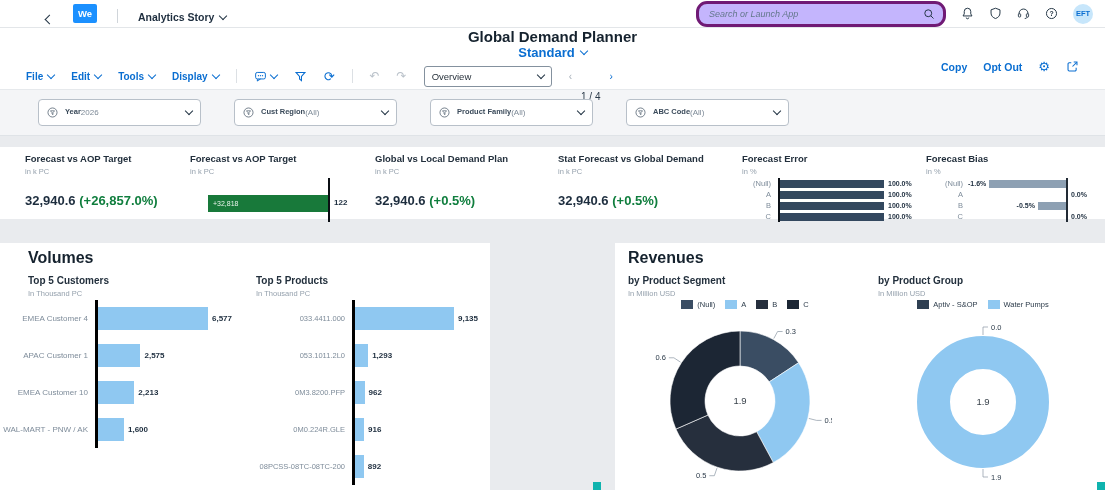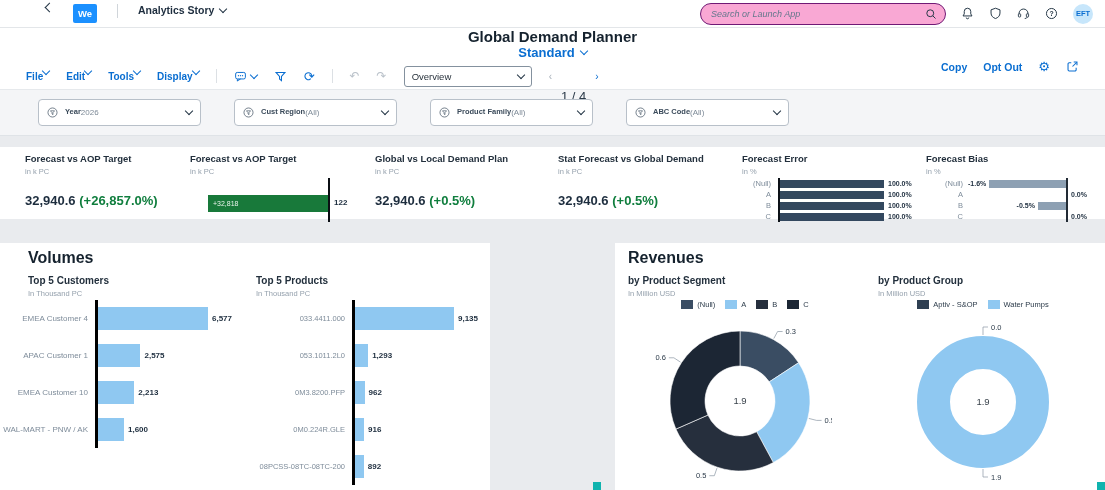--- a/index.html
+++ b/index.html
@@ -1,55 +1,55 @@
 <!DOCTYPE html>
 <html><head>
 <meta charset="utf-8">
 <style>
   html,body{margin:0;padding:0;background:#cfd3d8;}
   .screen{position:relative;width:1105px;height:490px;background:#e9ebee;
     font-family:"Liberation Sans","DejaVu Sans",sans-serif;overflow:hidden;color:#1d2d3e;}
 
   
   .topbar{height:27px;background:#fff;border-bottom:1px solid #e3e6e9;display:flex;align-items:center;padding:0 12px;}
-  .tb-left{display:flex;align-items:flex-start;gap:20px;}
+  .tb-left{display:flex;align-items:flex-end;gap:20px;}
   .burger{width:14px;display:flex;flex-direction:column;gap:2.5px;cursor:pointer;}
   .burger i{height:1.8px;background:#223444;display:block;}
   .chev{display:inline-block;width:5px;height:5px;border-right:1.4px solid #223444;border-bottom:1.4px solid #223444;transform:rotate(45deg);margin-top:-3px;}
   .chev.blue{border-color:#0a6ed1;}
   .chev-left{display:inline-block;width:6px;height:6px;border-left:1.6px solid #223444;border-bottom:1.6px solid #223444;transform:rotate(45deg);}
   .logo{width:24px;height:19px;background:#1b90ff;border-radius:2px;color:#fff;font-size:9.5px;font-weight:700;display:flex;align-items:center;justify-content:center;}
   .vsep{width:1px;height:14px;background:#d0d5da;}
   .app-title{font-size:10.5px;font-weight:700;display:flex;align-items:center;gap:6px;cursor:pointer;}
   .tb-right{margin-left:auto;display:flex;align-items:center;gap:15px;}
-  .search{width:228px;height:20px;border:1px solid #701a75;border-radius:11px;display:flex;padding:0 8px;background:#f9a8d4;}
+  .search{width:228px;height:20px;border:3px solid #701a75;border-radius:11px;display:flex;padding:0 8px;background:#c4b5fd;}
   .search input{border:none;outline:none;flex:1;font-size:9px;font-style:italic;color:#3c4c5c;background:transparent;font-family:inherit;}
   .search input::placeholder{color:#64788c;font-style:italic;}
   .icon-btn{display:flex;align-items:center;justify-content:center;cursor:pointer;}
   .avatar{width:20px;height:20px;border-radius:50%;background:#c7e6fb;color:#0a6ed1;font-size:7.5px;font-weight:700;display:flex;align-items:center;justify-content:center;cursor:pointer;}
 
   
   .titlerow{height:35px;background:#fff;display:flex;align-items:center;padding:0 26px;flex-direction:column;}
   .story-title{font-size:15px;font-weight:800;color:#15222e;white-space:nowrap;}
   .variant{font-size:13px;font-weight:700;color:#0a6ed1;display:flex;align-items:center;gap:6px;cursor:pointer;}
   .tr-right{margin-left:auto;display:flex;align-items:center;gap:16px;}
   .lnk{font-size:10.5px;font-weight:600;color:#0a6ed1;cursor:pointer;white-space:nowrap;}
   .glyph-blue{color:#0a6ed1;font-size:13px;line-height:1;cursor:pointer;}
 
   
   .toolbar{height:26px;background:#fff;display:flex;align-items:center;padding:0 26px;gap:17px;}
-  .menu{font-size:10px;font-weight:700;color:#0a6ed1;display:flex;align-items:flex-start;cursor:pointer;}
+  .menu{font-size:10px;font-weight:700;color:#0a6ed1;display:flex;align-items:center;gap:5px;cursor:pointer;}
   .tsep{width:1px;height:14px;background:#dce0e4;}
   .tool-ic{display:flex;align-items:center;gap:4px;cursor:pointer;}
   .glyph-gray{color:#b9c1c9;font-size:12px;line-height:1;}
   .select{width:112px;height:19px;border:1px solid #84919e;border-radius:3px;display:flex;align-items:center;padding:0 7px;font-size:9.5px;color:#28323c;background:#fff;cursor:pointer;}
   .select .chev{margin-left:auto;}
   .pager{display:flex;align-items:center;gap:9px;font-size:10px;}
   .pg-prev{color:#a5aeb8;cursor:pointer;}
-  .pg-num{color:#2b3a49;font-size:13px;margin-top:40px;}
+  .pg-num{color:#2b3a49;font-size:10px;margin-top:40px;}
   .pg-next{color:#0a6ed1;cursor:pointer;}
 
   
   .filterband{height:45px;background:#f4f5f7;border-top:1px solid #e6e9ec;border-bottom:1px solid #dfe3e7;display:flex;align-items:center;padding-left:38px;gap:33px;}
   .fpill{width:145px;height:25px;background:#fff;border:1px solid #b8c0c9;border-radius:4px;display:flex;align-items:center;padding:0 8px;gap:7px;cursor:pointer;}
   .fpill .txt{display:flex;flex-direction:row;line-height:1.15;}
   .fpill .flab{font-size:7.5px;font-weight:700;color:#3a4a5a;}
   .fpill .fval{font-size:8px;color:#7d8a97;}
   .fpill .chev{margin-left:auto;}
 

